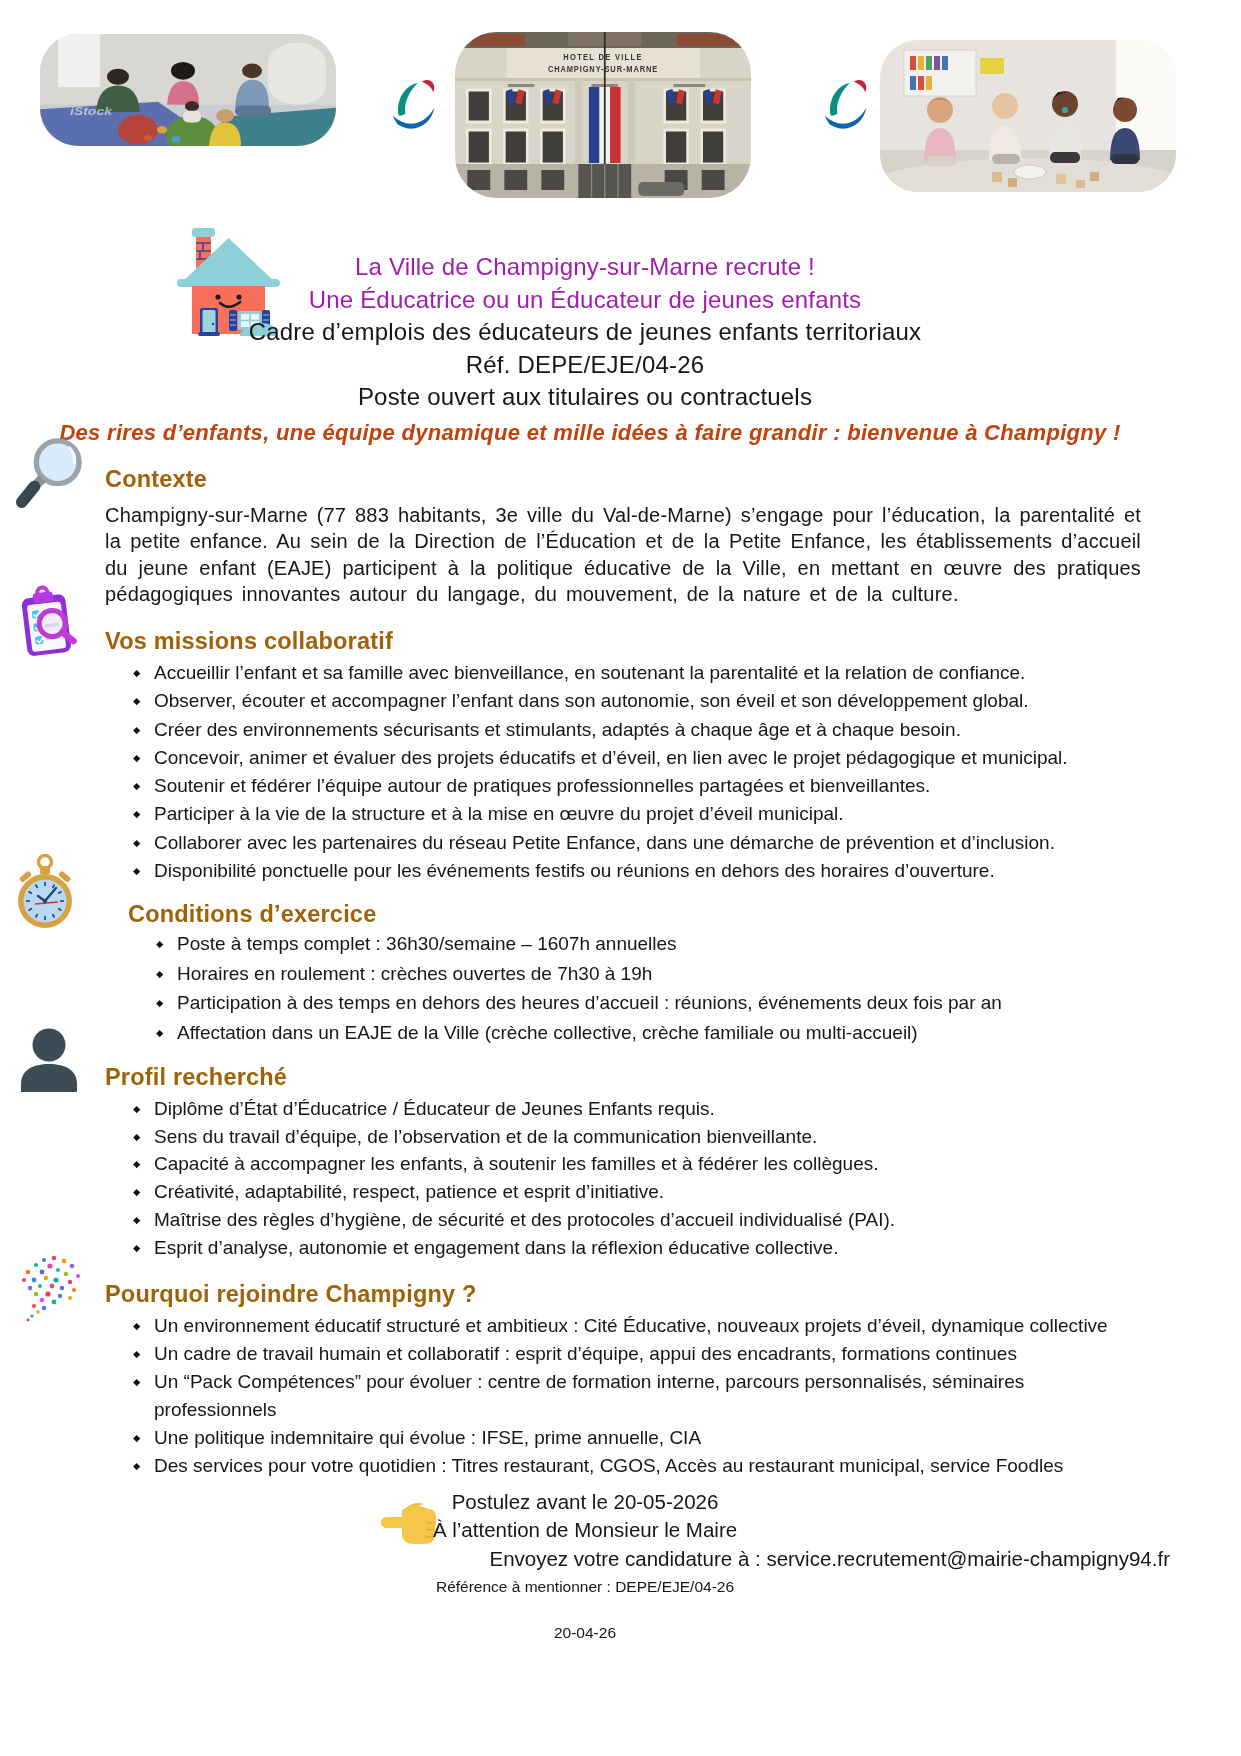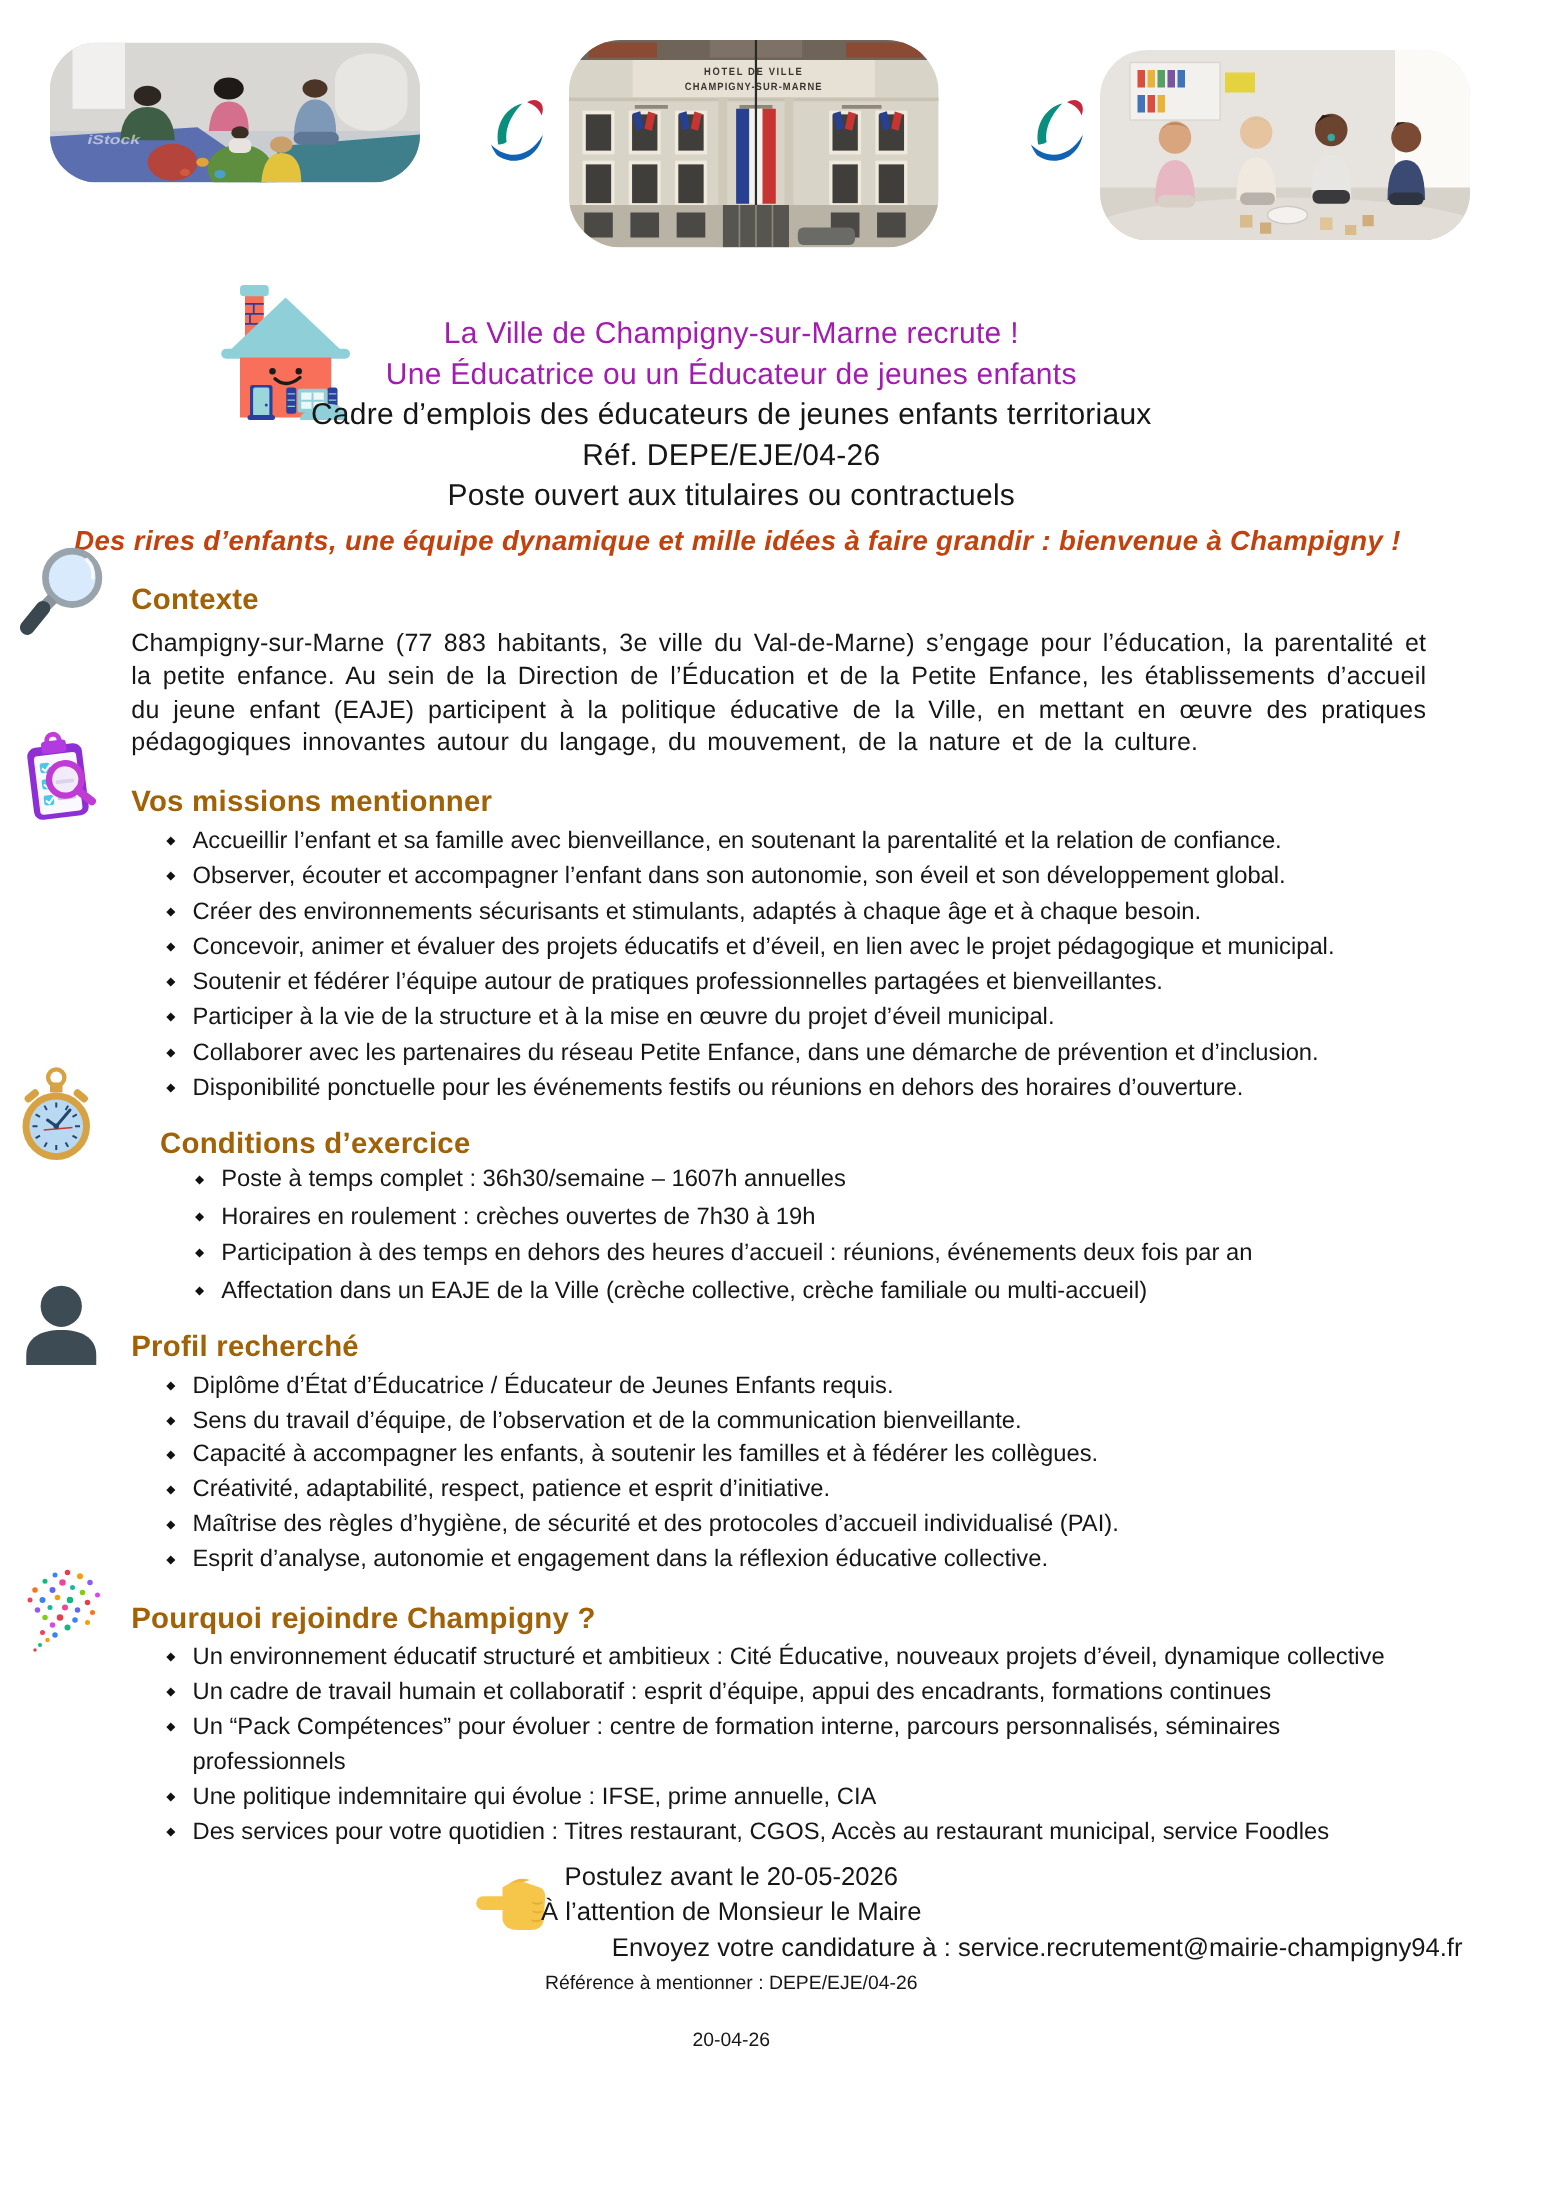--- a/index.html
+++ b/index.html
@@ -357,21 +357,21 @@
       </g>
     </svg>
   </div>
 
   <section class="section" id="sec-contexte">
     <h2 class="sec-heading">Contexte</h2>
     <p class="sec-paragraph">Champigny-sur-Marne (77 883 habitants, 3e ville du Val-de-Marne) s’engage pour l’éducation, la parentalité et la petite enfance. Au sein de la Direction de l’Éducation et de la Petite Enfance, les établissements d’accueil du jeune enfant (EAJE) participent à la politique éducative de la Ville, en mettant en œuvre des pratiques pédagogiques innovantes autour du langage, du mouvement, de la nature et de la culture.</p>
   </section>
 
   <section class="section" id="sec-missions">
-    <h2 class="sec-heading">Vos missions mentionner</h2>
+    <h2 class="sec-heading">Vos missions collaboratif</h2>
     <ul class="blist">
       <li>Accueillir l’enfant et sa famille avec bienveillance, en soutenant la parentalité et la relation de confiance.</li>
       <li>Observer, écouter et accompagner l’enfant dans son autonomie, son éveil et son développement global.</li>
       <li>Créer des environnements sécurisants et stimulants, adaptés à chaque âge et à chaque besoin.</li>
       <li>Concevoir, animer et évaluer des projets éducatifs et d’éveil, en lien avec le projet pédagogique et municipal.</li>
       <li>Soutenir et fédérer l’équipe autour de pratiques professionnelles partagées et bienveillantes.</li>
       <li>Participer à la vie de la structure et à la mise en œuvre du projet d’éveil municipal.</li>
       <li>Collaborer avec les partenaires du réseau Petite Enfance, dans une démarche de prévention et d’inclusion.</li>
       <li>Disponibilité ponctuelle pour les événements festifs ou réunions en dehors des horaires d’ouverture.</li>
     </ul>

